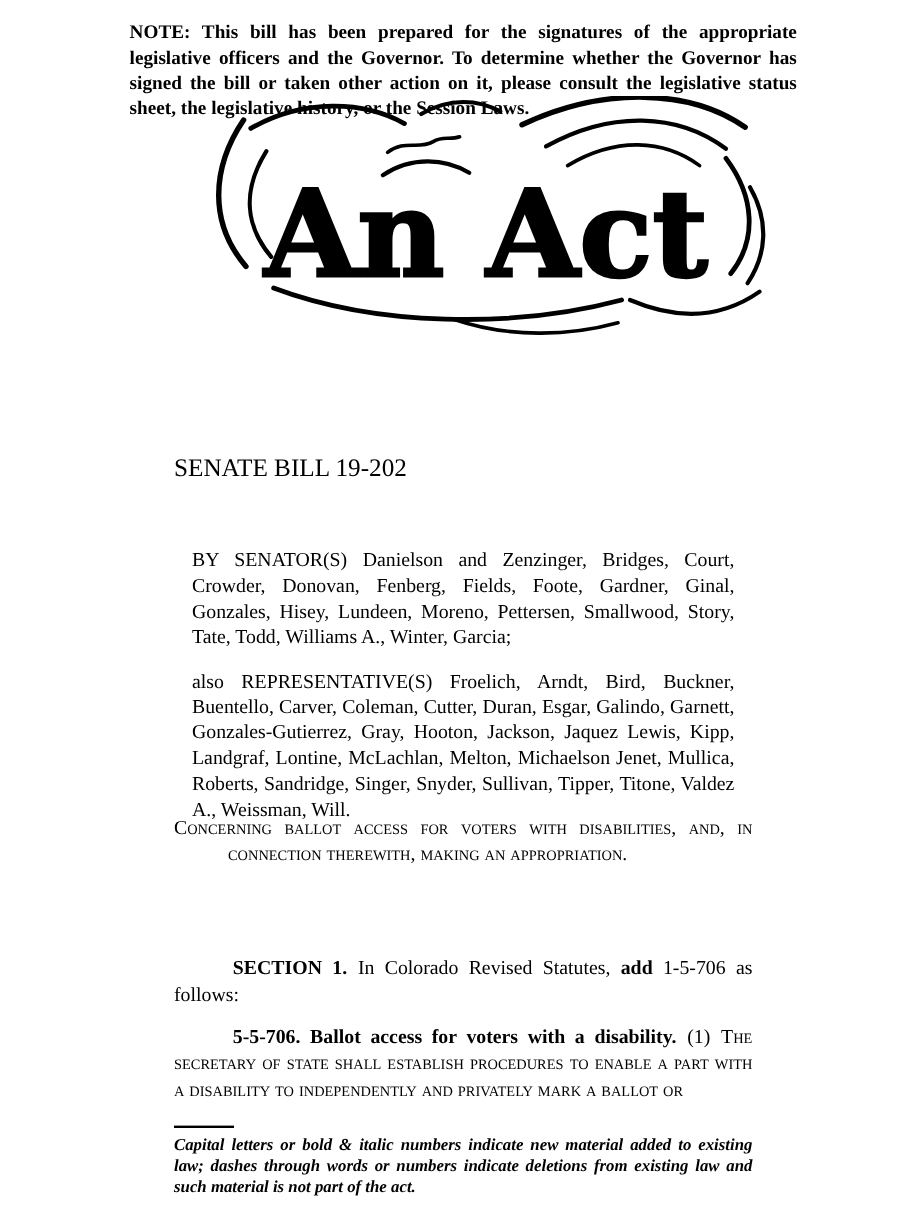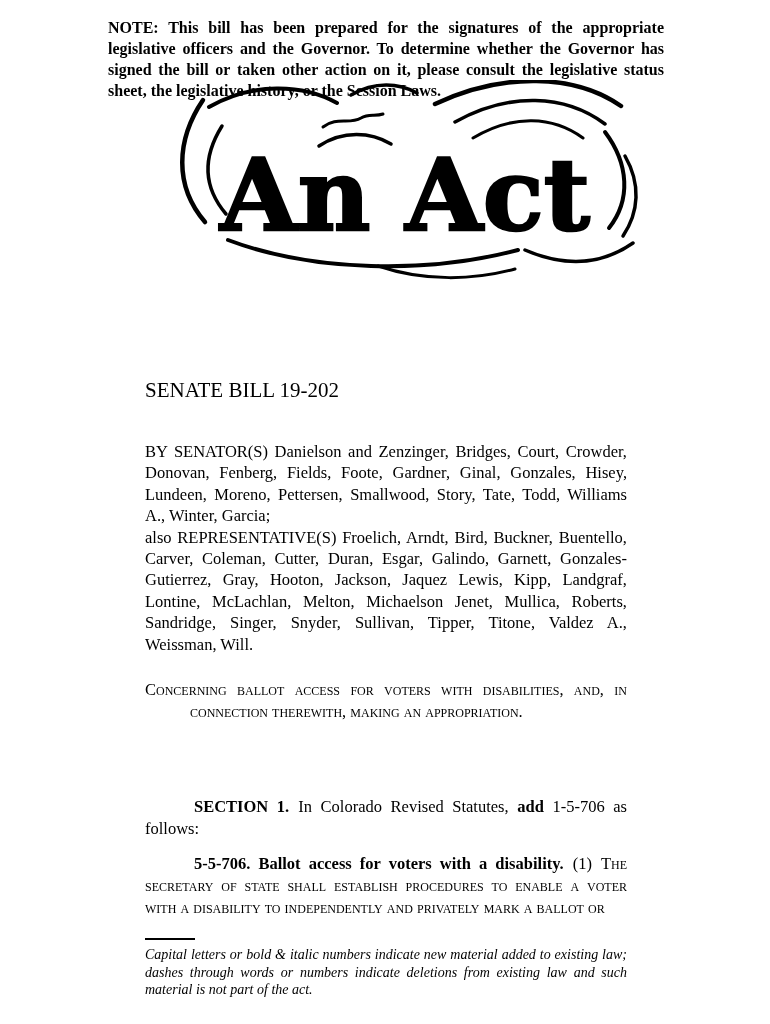--- a/index.html
+++ b/index.html
@@ -30,21 +30,21 @@
     left: 145px; top: 378px;
     font-size: 21px;
   }
   .sponsors {
     position: absolute;
     left: 145px; top: 441px; width: 482px;
     font-size: 16.5px;
     line-height: 21.4px;
     text-align: justify;
   }
-  .sponsors p { margin: 0; }
+  .sponsors p { margin: 15px; }
   .bill-title {
     position: absolute;
     left: 145px; top: 679px; width: 482px;
     box-sizing: border-box;
     padding-left: 45px;
     text-indent: -45px;
     font-size: 16.5px;
     line-height: 21.5px;
     font-variant: small-caps;
     text-align: justify;
@@ -82,20 +82,21 @@
     width: 50px; height: 0;
     border-top: 2px solid #000;
     margin: 0 0 6px 0;
   }
   .footnote-text {
     font-style: italic;
     font-size: 14px;
     line-height: 17.5px;
     text-align: justify;
     margin: 0;
+    font-weight: bold;
   }
 </style>
 </head>
 <body>
 
 <div class="page">
 
   <div class="note">NOTE:  This bill has been prepared for the signatures of the appropriate legislative officers and the Governor.  To determine whether the Governor has signed the bill or taken other action on it, please consult the legislative status sheet, the legislative history, or the Session Laws.</div>
 
   <div class="logo-wrap">
@@ -130,21 +131,21 @@
   <div class="bill-title">Concerning ballot access for voters with disabilities, and, in connection therewith, making an appropriation.</div>
 
 
   <div class="section1">
     <span class="bold gap-after">SECTION 1.</span><span>In Colorado Revised Statutes,</span>
     <span class="bold">add</span>
     <span>1-5-706 as follows:</span>
   </div>
 
   <div class="statute">
-    <span class="bold gap-after">5-5-706.  Ballot access for voters with a disability.</span><span class="gap-after">(1)</span><span class="smallcaps">The secretary of state shall establish procedures to enable a voter with a disability to independently and privately mark a ballot or</span>
+    <span class="bold gap-after">5-5-706.  Ballot access for voters with a disability.</span><span class="gap-after">(1)</span><span class="smallcaps">The secretary of state shall establish procedures to enable a part with a disability to independently and privately mark a ballot or</span>
   </div>
 
   <div class="footnote">
     <div class="footnote-rule"></div>
     <p class="footnote-text">Capital letters or bold &amp; italic numbers indicate new material added to existing law; dashes through words or numbers indicate deletions from existing law and such material is not part of the act.</p>
   </div>
 
 </div>
 
 </body></html>

